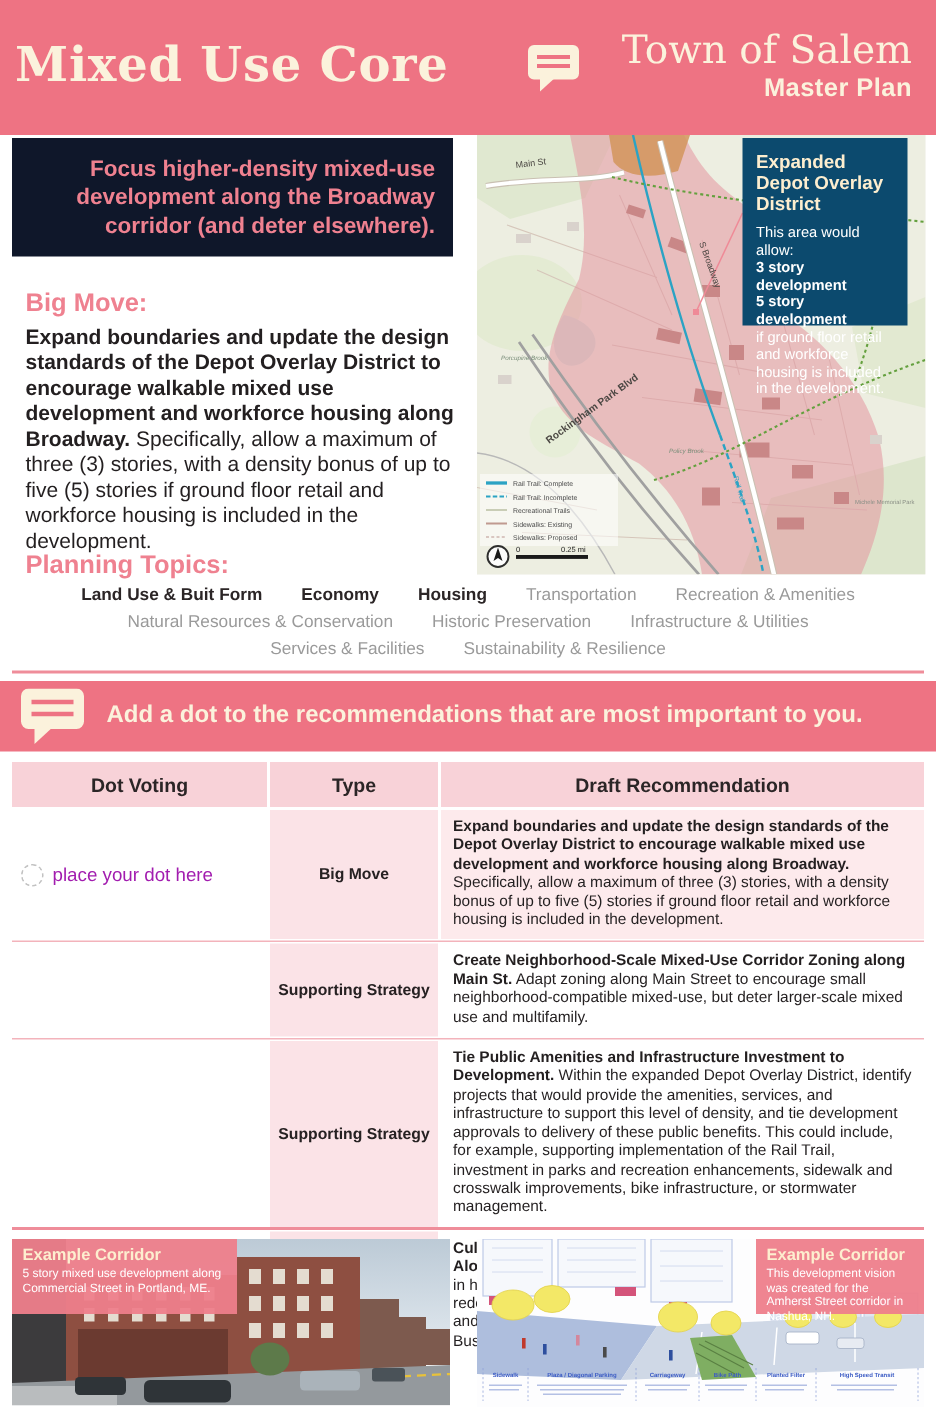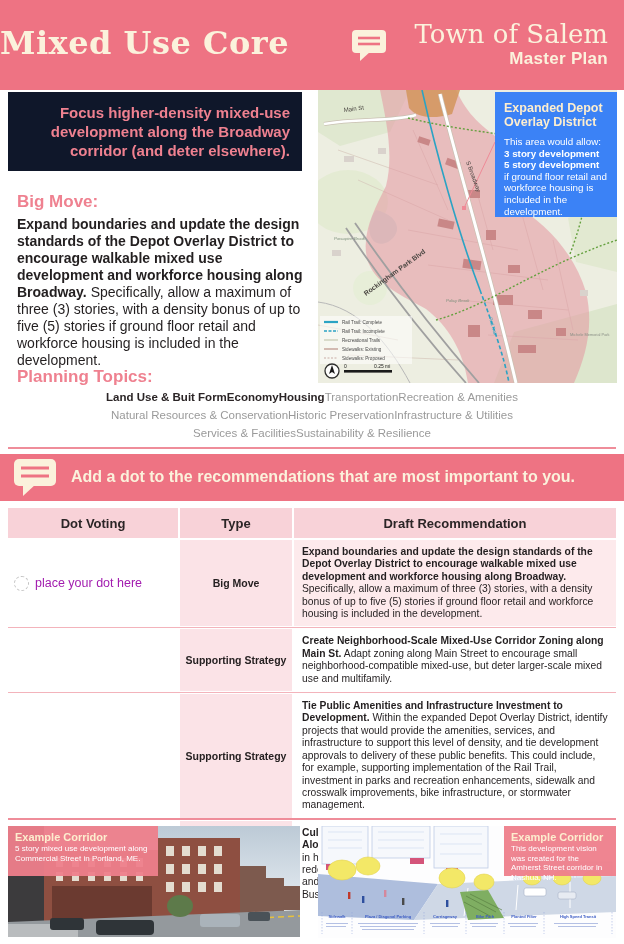--- a/index.html
+++ b/index.html
@@ -1,42 +1,42 @@
 <!DOCTYPE html>
 <html><head>
 <meta charset="utf-8">
 <style>
   html,body{margin:0;padding:0;background:#ffffff;}
   .page{position:relative;width:624px;height:944px;background:#ffffff;overflow:hidden;
         font-family:"Liberation Sans",sans-serif;color:#262122;}
   
   .header{position:absolute;left:0;top:0;width:624px;height:90px;background:#ee7383;}
-  .header h1{position:absolute;left:0;top:24px;margin:0;font-family:"DejaVu Serif",serif;
+  .header h1{position:absolute;left:10px;top:24px;margin:0;font-family:"DejaVu Serif",serif;
              font-weight:bold;font-size:32px;letter-spacing:.5px;color:#fbf2dc;text-align:center;}
   .hdr-bubble{position:absolute;left:352px;top:30px;}
   .brand{position:absolute;right:16px;top:20px;text-align:right;color:#fbf2dc;}
   .brand-title{font-family:"DejaVu Serif",serif;font-size:26px;line-height:28px;}
   .brand-sub{font-size:17px;font-weight:bold;letter-spacing:.3px;margin-top:1px;}
   
   .focus-box{position:absolute;left:8px;top:92px;width:270px;height:57px;background:#0f172a;
              padding:11px 12px;color:#ef8190;font-weight:bold;font-size:15px;line-height:19px;text-align:right;}
   .bigmove-h{position:absolute;left:17px;top:192px;color:#ef8190;font-weight:bold;font-size:17px;}
   .bigmove-p{position:absolute;left:17px;top:216px;width:288px;font-size:14px;line-height:17px;color:#231f20;}
   .bigmove-p .lead{font-weight:bold;}
   .topics-h{position:absolute;left:17px;top:367px;color:#ef8190;font-weight:bold;font-size:17px;}
   
   .map-wrap{position:absolute;left:318px;top:90px;width:299px;height:293px;background:#edeee1;overflow:hidden;}
-  .map-callout{position:absolute;left:495px;top:92px;width:122px;height:125px;background:#3b82f6;
+  .map-callout{position:absolute;left:495px;top:92px;width:110px;height:125px;background:#0c4a6e;
                padding:9px 9px;box-sizing:border-box;color:#ffffff;}
   .map-callout .co-title{color:#fdeecf;font-weight:bold;font-size:12.5px;line-height:14px;margin-bottom:7px;}
   .map-callout .co-body{font-size:9.8px;line-height:11.6px;}
   .map-callout .co-bold{font-weight:bold;}
   
   .topics-rows{position:absolute;left:0;top:391px;width:624px;}
-  .topics-row{display:flex;justify-content:center;height:18px;font-size:11.5px;}
+  .topics-row{display:flex;justify-content:center;column-gap:26px;height:18px;font-size:11.5px;}
   .t-bold{color:#2b2526;font-weight:bold;}
   .t-gray{color:#9a9a9a;text-align:right;}
   .rule{position:absolute;left:8px;width:608px;height:2px;background:#ef8d9a;}
   
   .banner{position:absolute;left:0;top:454px;width:624px;height:47px;background:#ee7383;}
   .banner-bubble{position:absolute;left:14px;top:5px;}
   .banner-text{position:absolute;left:71px;top:14px;color:#fbf2dc;font-weight:bold;font-size:16px;}
   
   .vote-table{position:absolute;left:8px;top:508px;width:608px;}
   .trow{display:flex;}

